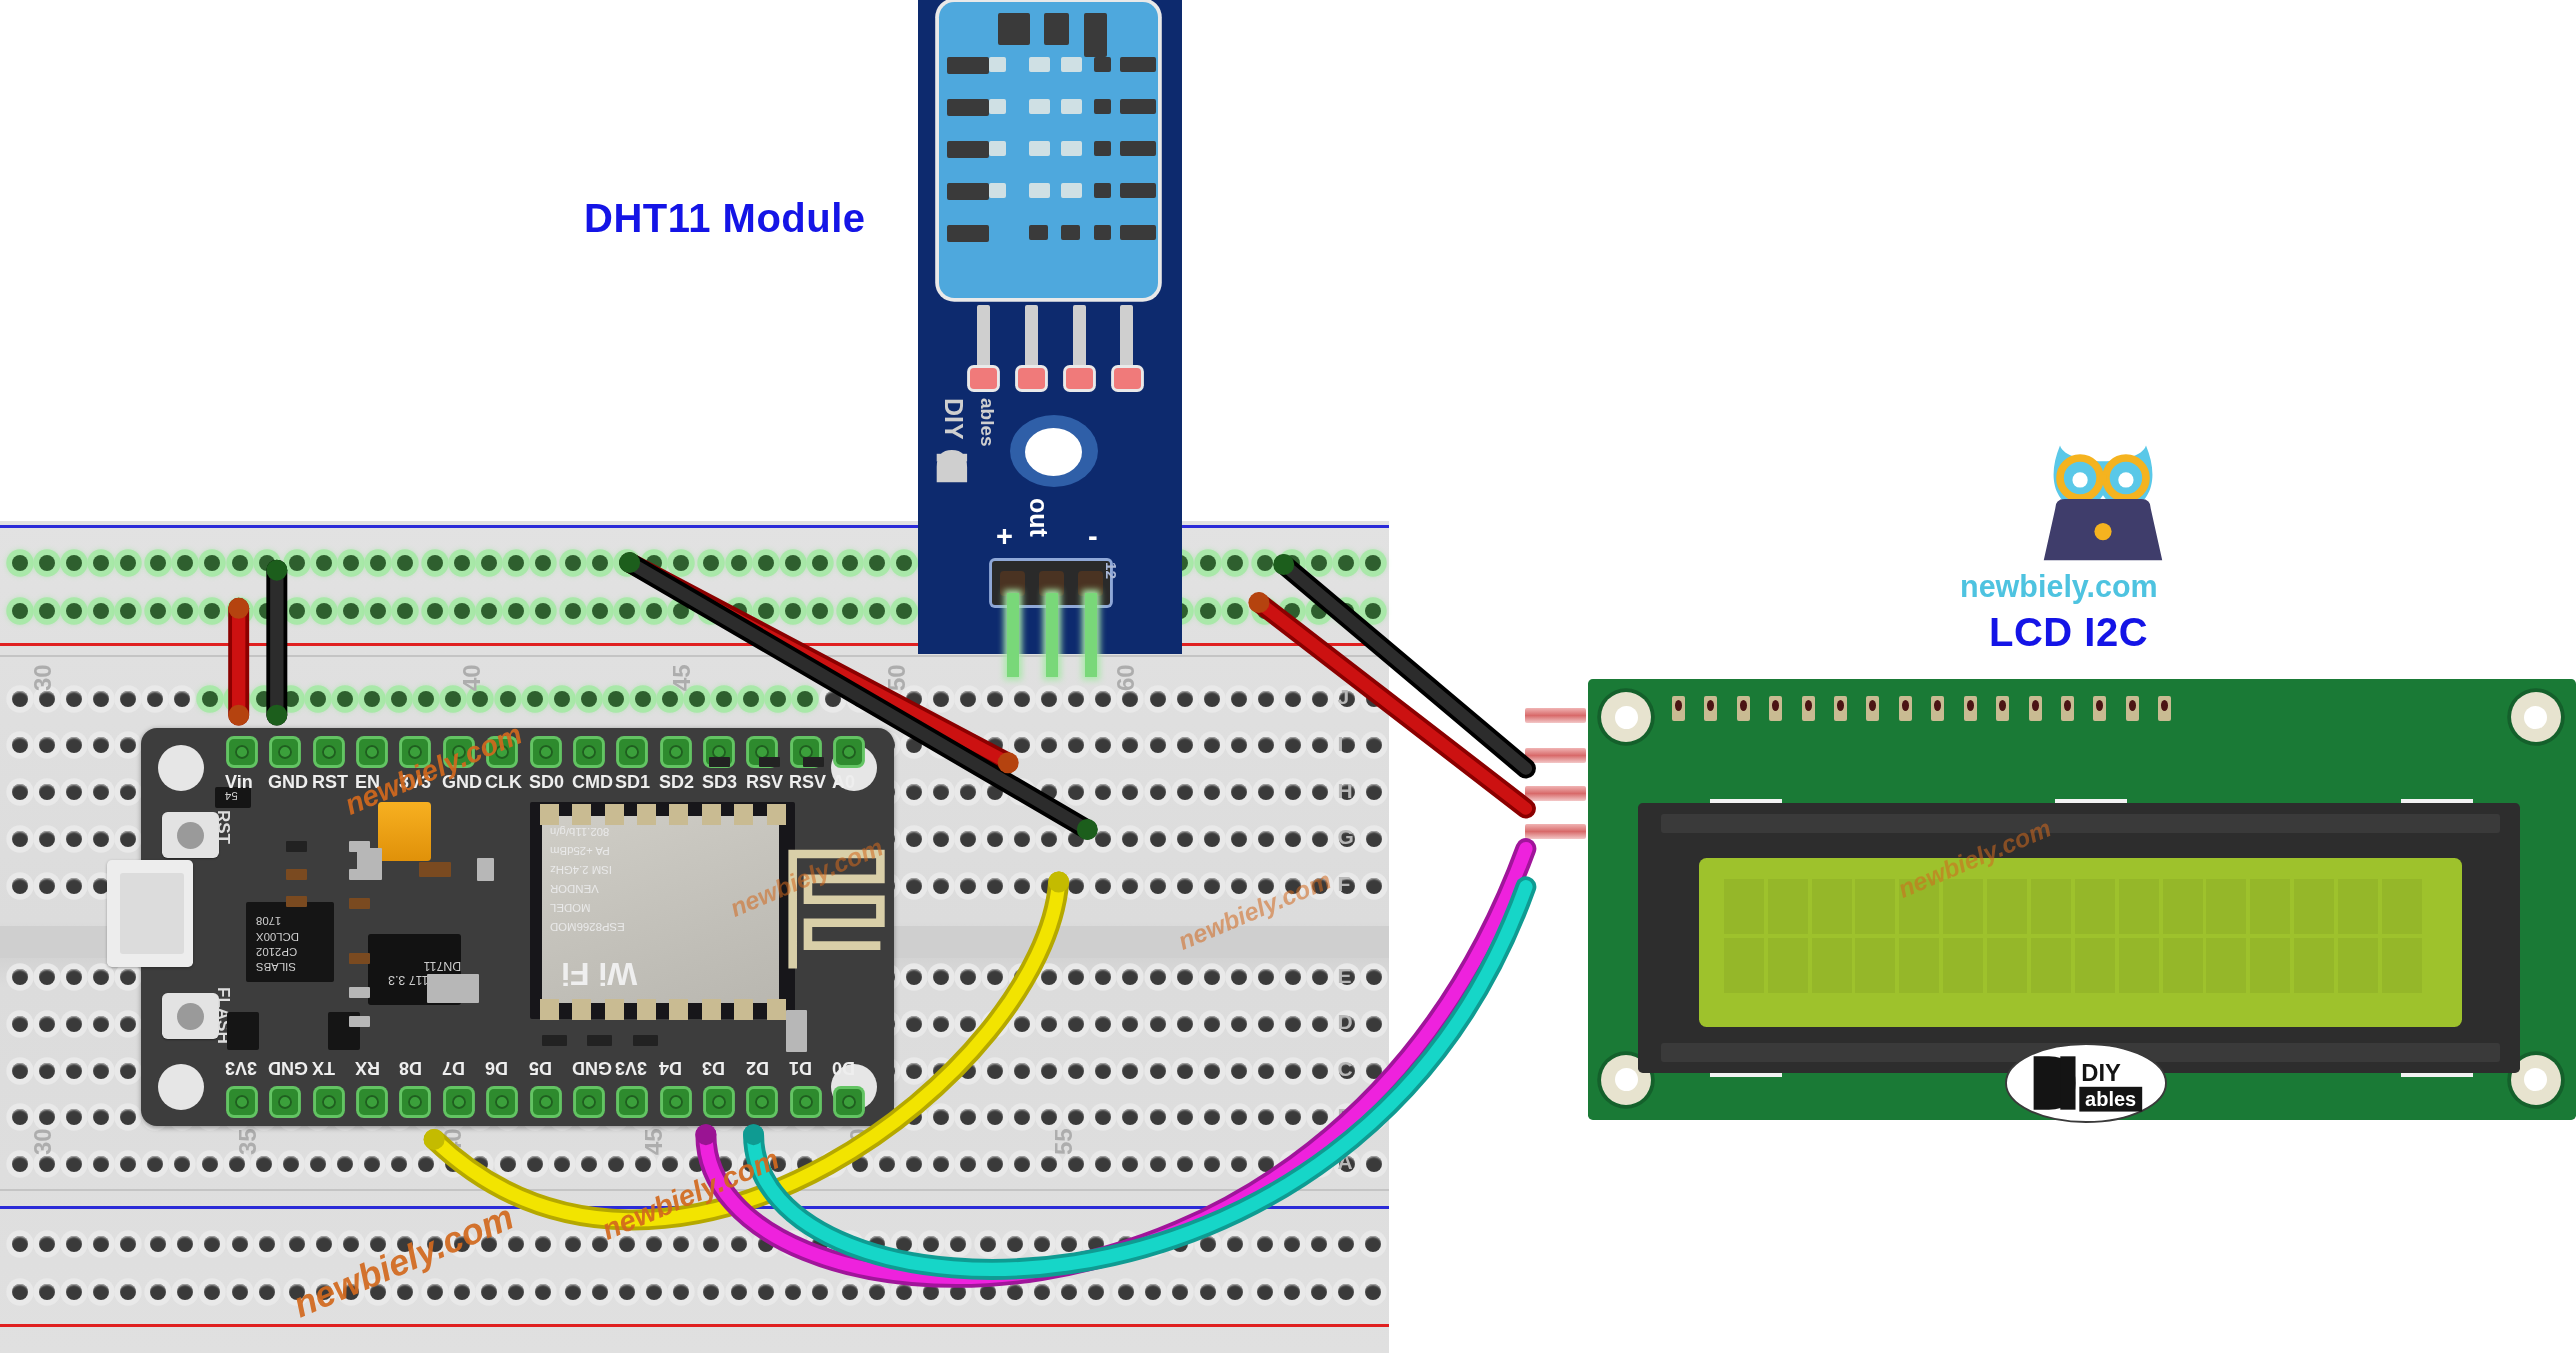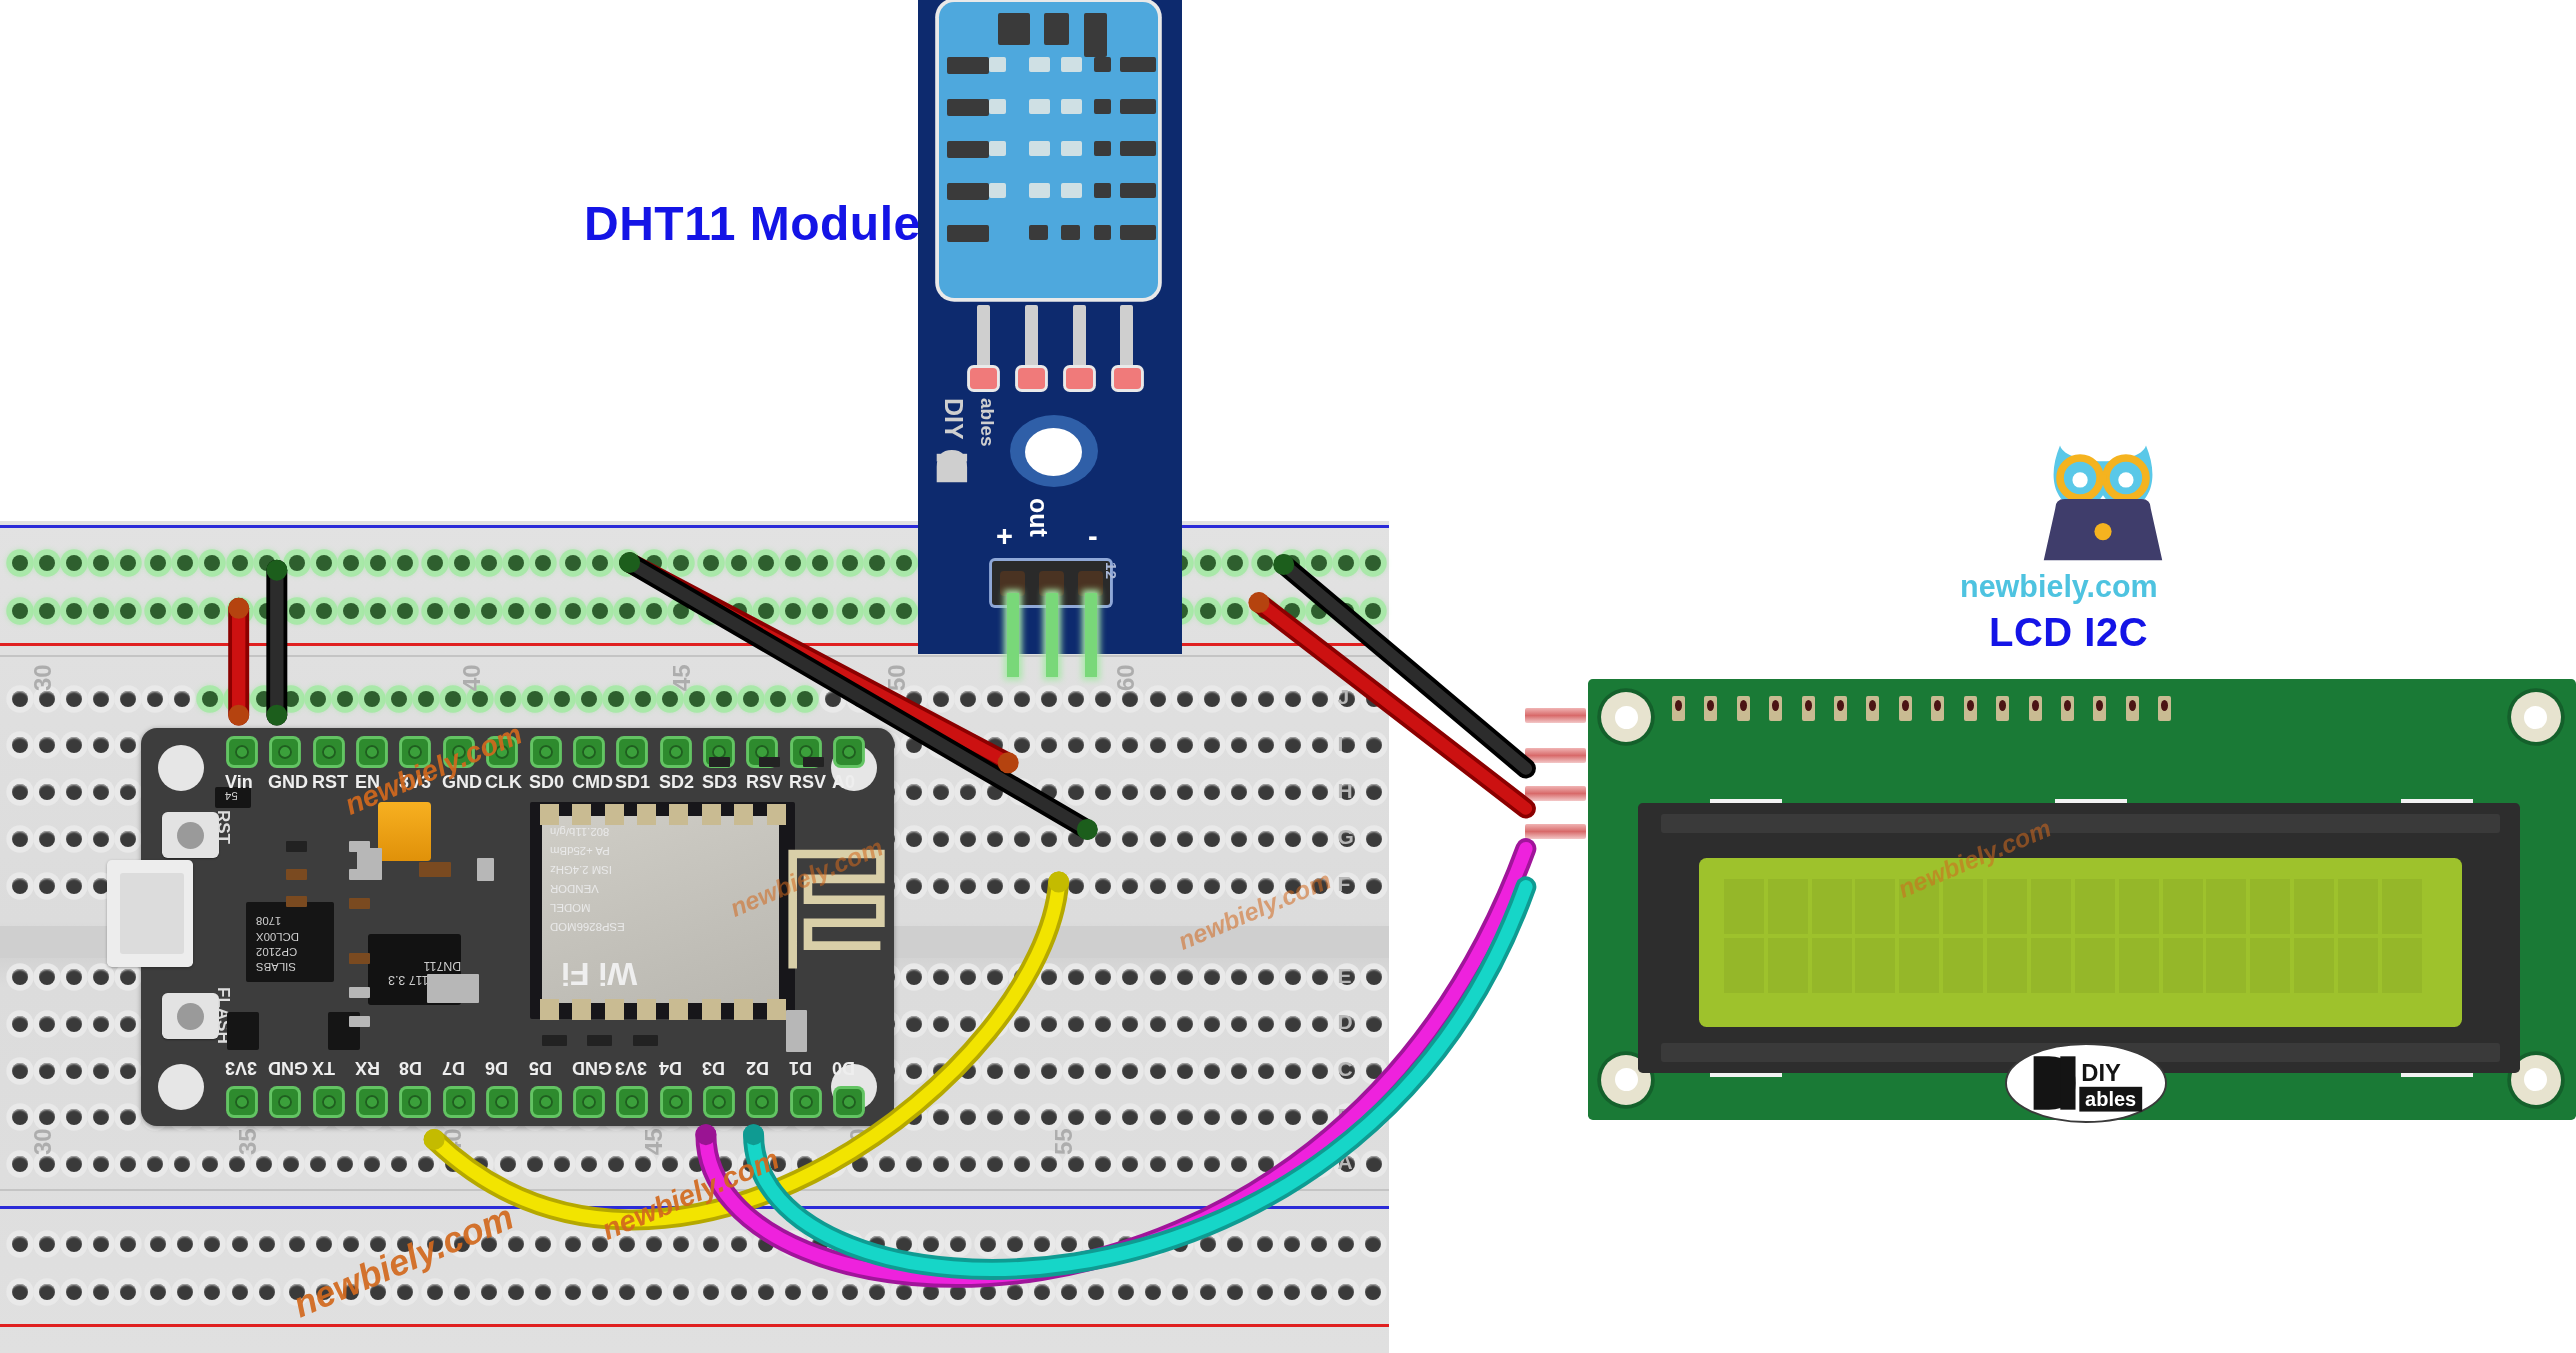--- a/index.html
+++ b/index.html
@@ -6,21 +6,21 @@
   body{width:2576px;height:1353px;position:relative;overflow:hidden;
        font-family:"Liberation Sans",sans-serif;}
 
   .abs{position:absolute;}
 
   
   .title-label{
     position:absolute;color:#1414e6;font-weight:bold;
     font-family:"Liberation Sans",sans-serif;white-space:nowrap;
   }
-  #dht-title{left:584px;top:196px;font-size:48px;letter-spacing:0.5px;}
+  #dht-title{left:584px;top:196px;font-size:40px;letter-spacing:0.5px;}
   #lcd-title{left:1989px;top:610px;font-size:40px;letter-spacing:0.5px;}
 
   
   #owl-logo{left:2017px;top:434px;width:172px;height:134px;}
   #brand-text{left:1960px;top:569px;font-size:30.5px;font-weight:bold;color:#4ec3e0;
       font-family:"Liberation Sans",sans-serif;white-space:nowrap;}
 
   
   #breadboard{left:-9.5px;top:521px;width:1398px;height:833px;background:#dedede;}
   .bb-body{position:absolute;left:0;top:0;width:100%;height:100%;

